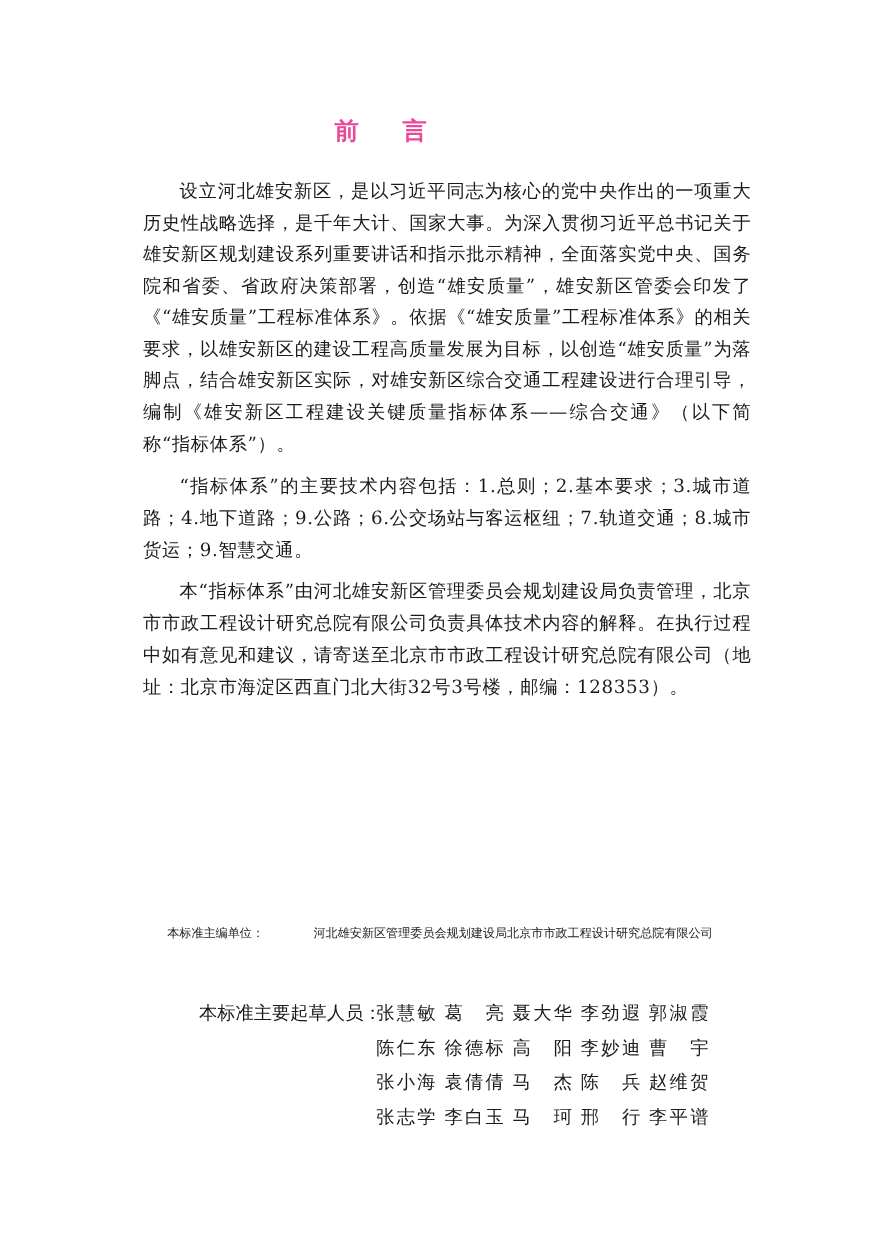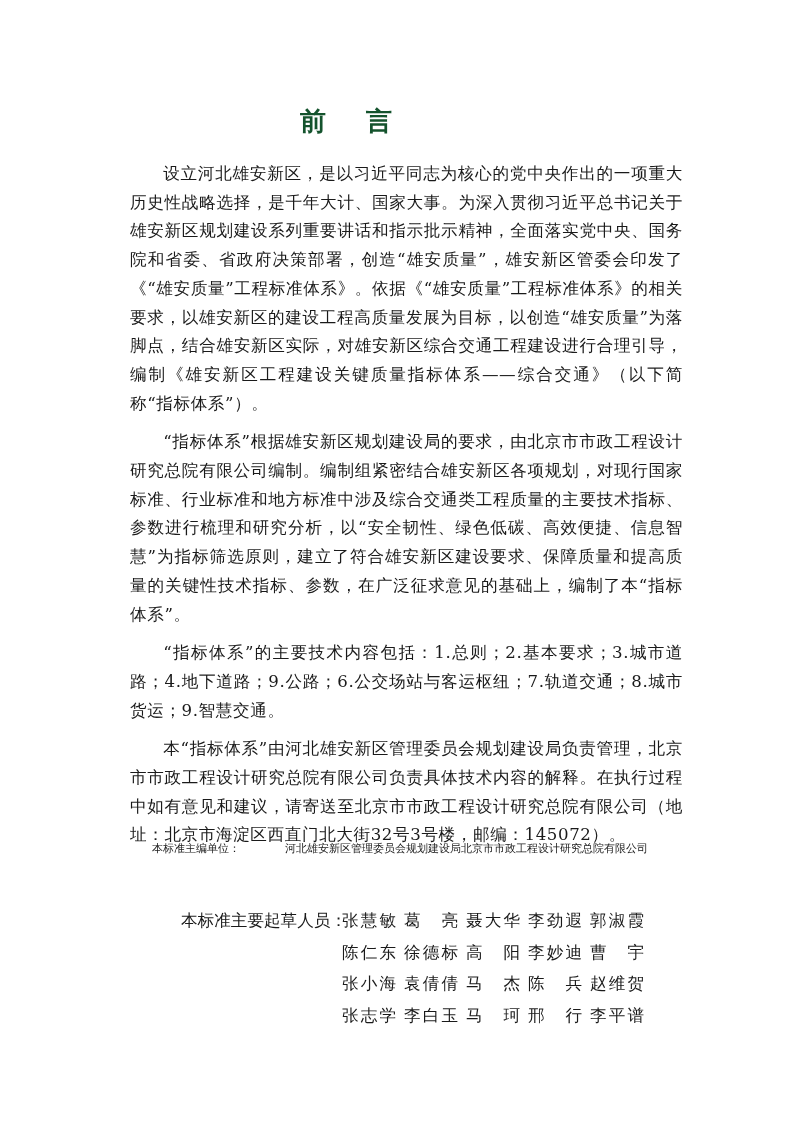--- a/index.html
+++ b/index.html
@@ -21,25 +21,25 @@
     width: 800px;
     height: 1132px;
     background: #ffffff;
   }
   .title {
     position: absolute;
     top: 104px;
     left: 0;
     width: 692px;
     text-align: center;
-    font-size: 26px;
+    font-size: 22px;
     font-weight: bold;
     letter-spacing: 0;
     font-family: "DejaVu Sans", "Liberation Sans", sans-serif;
-    color: #14532d;
+    color: #ec4899;
   }
   .title span { display: inline-block; }
   .title .gap { width: 40px; }
 
   .body {
     position: absolute;
     left: 118px;
     width: 565px;
     top: 160px;
   }
@@ -88,23 +88,22 @@
 <body>
 
 <div class="page">
 
   <div class="title">
     <span>前</span><span class="gap"></span><span>言</span>
   </div>
 
   <div class="body">
     <p class="para">设立河北雄安新区，是以习近平同志为核心的党中央作出的一项重大历史性战略选择，是千年大计、国家大事。为深入贯彻习近平总书记关于雄安新区规划建设系列重要讲话和指示批示精神，全面落实党中央、国务院和省委、省政府决策部署，创造“雄安质量”，雄安新区管委会印发了《“雄安质量”工程标准体系》。依据《“雄安质量”工程标准体系》的相关要求，以雄安新区的建设工程高质量发展为目标，以创造“雄安质量”为落脚点，结合雄安新区实际，对雄安新区综合交通工程建设进行合理引导，编制《雄安新区工程建设关键质量指标体系——综合交通》（以下简称“指标体系”）。</p>
-    <p class="para">“指标体系”根据雄安新区规划建设局的要求，由北京市市政工程设计研究总院有限公司编制。编制组紧密结合雄安新区各项规划，对现行国家标准、行业标准和地方标准中涉及综合交通类工程质量的主要技术指标、参数进行梳理和研究分析，以“安全韧性、绿色低碳、高效便捷、信息智慧”为指标筛选原则，建立了符合雄安新区建设要求、保障质量和提高质量的关键性技术指标、参数，在广泛征求意见的基础上，编制了本“指标体系”。</p>
     <p class="para">“指标体系”的主要技术内容包括：1.总则；2.基本要求；3.城市道路；4.地下道路；9.公路；6.公交场站与客运枢纽；7.轨道交通；8.城市货运；9.智慧交通。</p>
-    <p class="para">本“指标体系”由河北雄安新区管理委员会规划建设局负责管理，北京市市政工程设计研究总院有限公司负责具体技术内容的解释。在执行过程中如有意见和建议，请寄送至北京市市政工程设计研究总院有限公司（地址：北京市海淀区西直门北大街32号3号楼，邮编：145072）。</p>
+    <p class="para">本“指标体系”由河北雄安新区管理委员会规划建设局负责管理，北京市市政工程设计研究总院有限公司负责具体技术内容的解释。在执行过程中如有意见和建议，请寄送至北京市市政工程设计研究总院有限公司（地址：北京市海淀区西直门北大街32号3号楼，邮编：128353）。</p>
   </div>
 
   <div class="signature">
     <div class="sig-row">
       <span class="sig-label">本标准主编单位：</span>
       <div class="sig-orgs">
         <span>河北雄安新区管理委员会规划建设局</span>
         <span>北京市市政工程设计研究总院有限公司</span>
       </div>
     </div>

